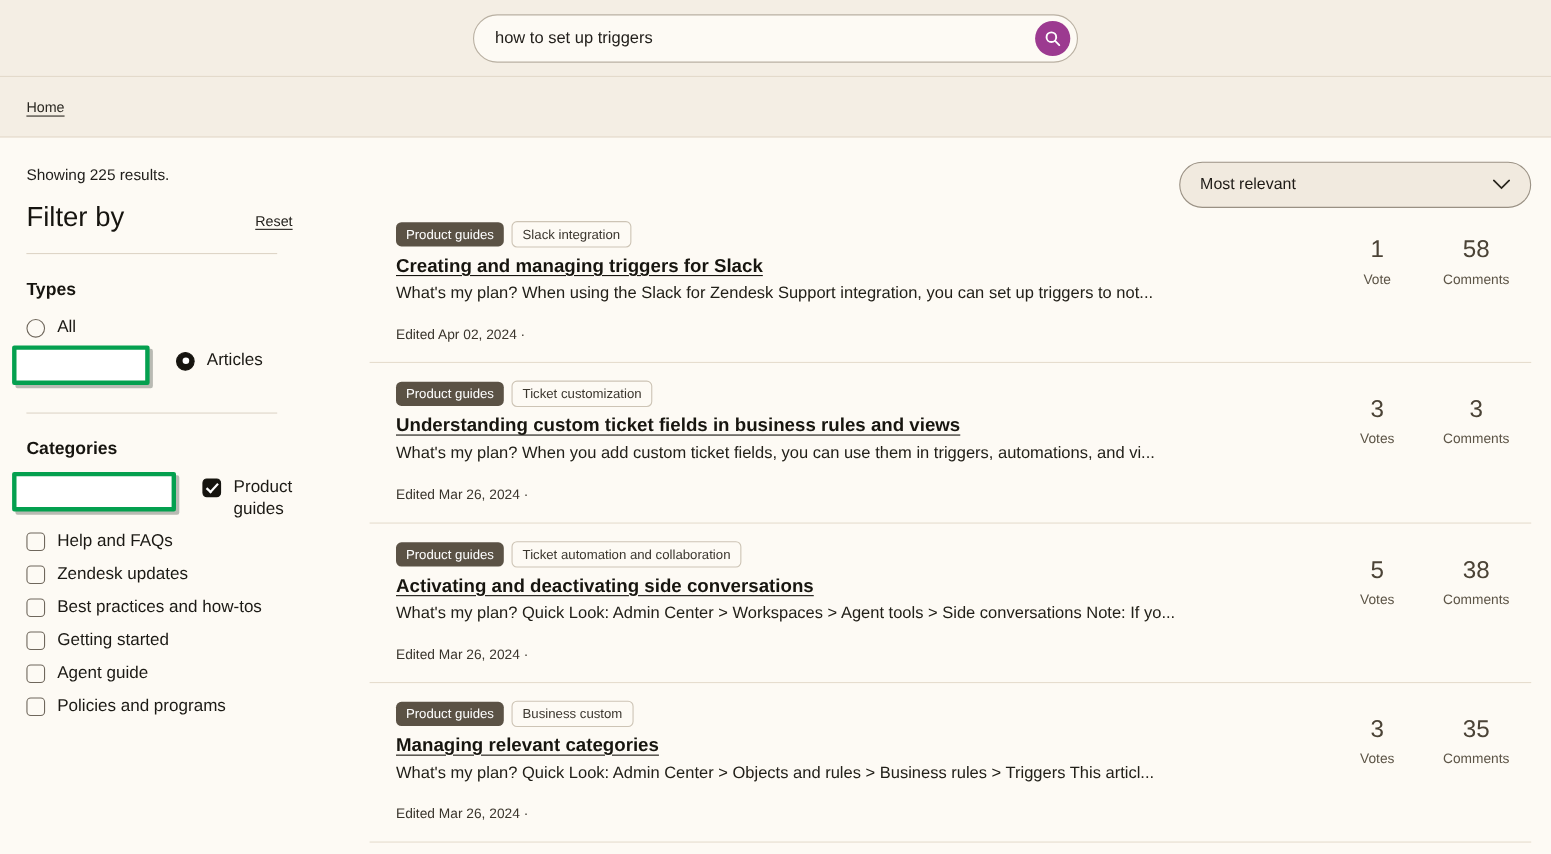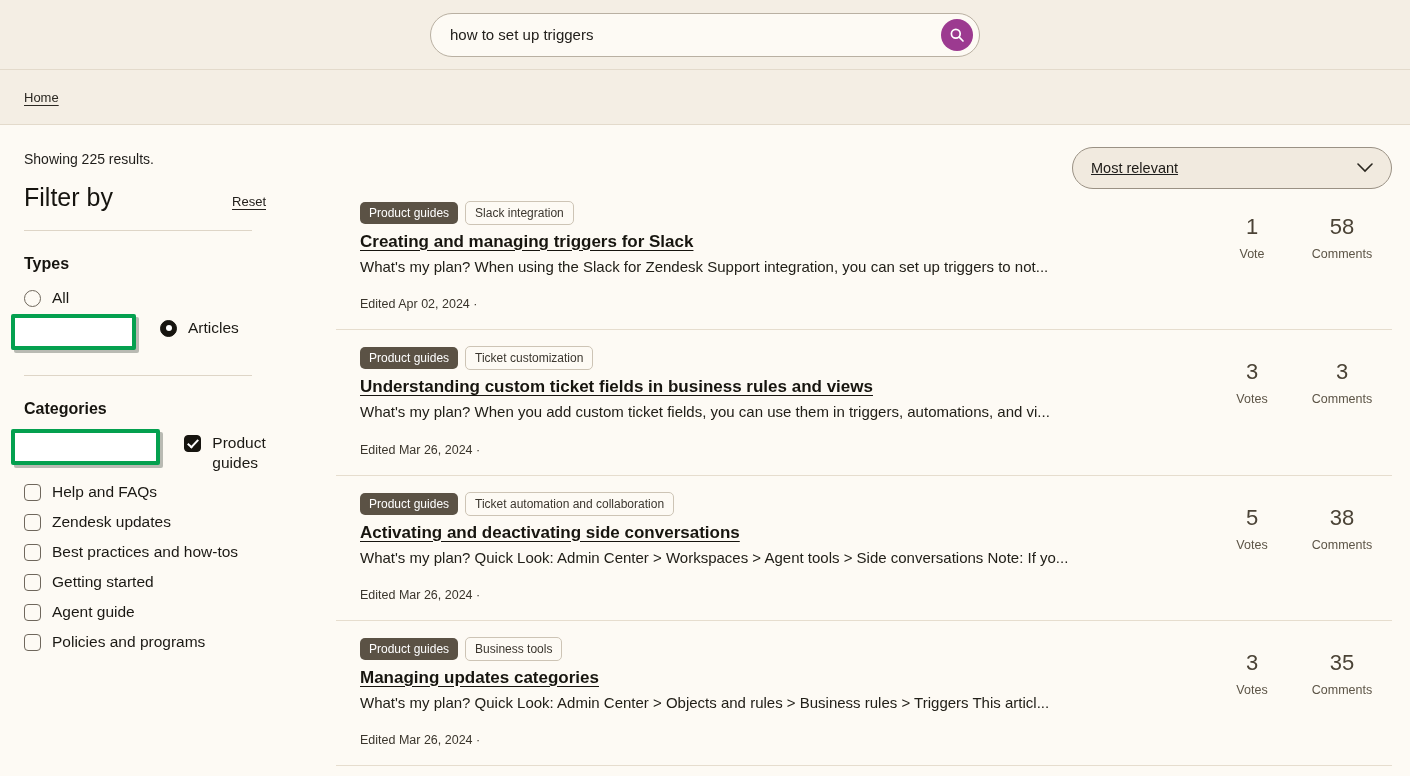--- a/index.html
+++ b/index.html
@@ -106,21 +106,21 @@
     position: absolute; border: 4px solid #04a04f;
     background: #ffffff; border-radius: 2px;
     box-shadow: 3px 3px 0 rgba(30,40,30,.30);
     z-index: 0;
   }
   .opt-row.boxed { z-index: 1; }
   .opt-row.boxed > * { position: relative; z-index: 2; }
 
   
   .main { flex: 1; padding: 22px 18px 0 18px; position: relative; }
-  .sort-row { display:flex; justify-content: flex-end; text-decoration: underline; }
+  .sort-row { display:flex; justify-content: flex-end; }
   .sort-select {
     width: 320px; height: 42px;
     background: #f1eadf; border: 1px solid #9a9184;
     border-radius: 22px;
     display:flex; align-items:center; justify-content: space-between;
     padding: 0 18px 0 18px;
     font-size: 14.5px; color: #1d1a16; cursor: pointer;
   }
 
   .result {
@@ -287,22 +287,22 @@
             </div>
             <div class="count-col wide">
               <div class="count-num">38</div>
               <div class="count-lbl">Comments</div>
             </div>
           </div>
         </div>
         <div class="result">
           <div class="res-main"><div class="badges">
               <span class="badge-solid">Product guides</span>
-              <span class="badge-out">Business tools</span>
-            </div><div class="res-title">Managing updates categories</div><div class="res-snippet">What's my plan? Quick Look: Admin Center &gt; Objects and rules &gt; Business rules &gt; Triggers This articl...</div><div class="res-meta">Edited Mar 26, 2024 ·</div></div>
+              <span class="badge-out">Business custom</span>
+            </div><div class="res-title">Managing relevant categories</div><div class="res-snippet">What's my plan? Quick Look: Admin Center &gt; Objects and rules &gt; Business rules &gt; Triggers This articl...</div><div class="res-meta">Edited Mar 26, 2024 ·</div></div>
           <div class="counts">
             <div class="count-col">
               <div class="count-num">3</div>
               <div class="count-lbl">Votes</div>
             </div>
             <div class="count-col wide">
               <div class="count-num">35</div>
               <div class="count-lbl">Comments</div>
             </div>
           </div>

